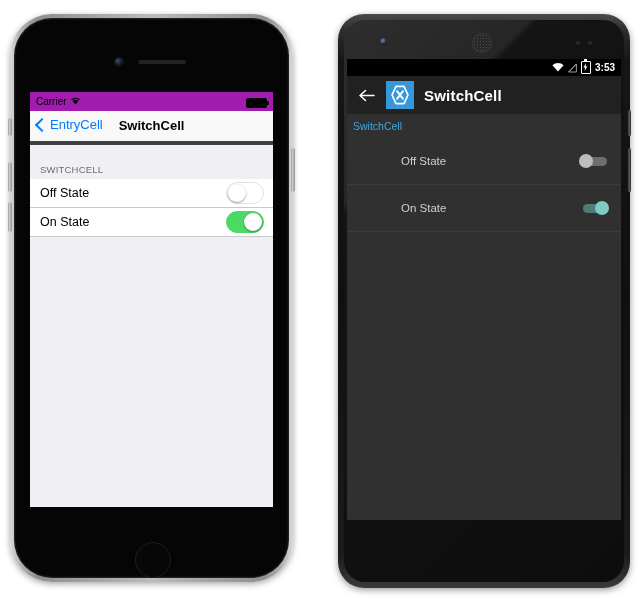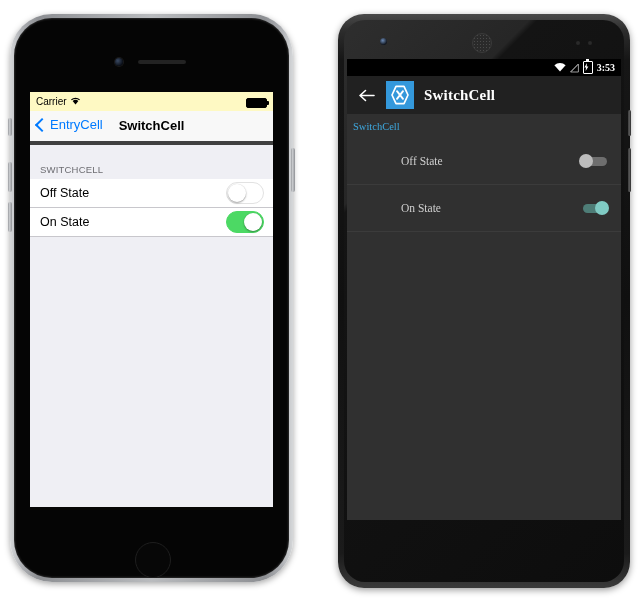--- a/index.html
+++ b/index.html
@@ -20,21 +20,21 @@
   .ip-speaker{position:absolute;left:128px;top:46px;width:48px;height:4px;border-radius:3px;background:#232323;}
   .ip-home{position:absolute;left:125px;top:528px;width:34px;height:34px;border-radius:50%;border:1px solid #1e1e1e;
      background:#070707;}
   .ip-btn{position:absolute;background:linear-gradient(90deg,#9a9ca0,#c9cbce 40%,#8e9094);border-radius:2px;}
   .ip-silent{left:-2px;top:104px;width:4px;height:18px;}
   .ip-volup{left:-2px;top:148px;width:4px;height:30px;}
   .ip-voldn{left:-2px;top:188px;width:4px;height:30px;}
   .ip-power{left:281px;top:134px;width:4px;height:44px;}
 
   
-  .ios-status{height:19px;background:#fef9c3;position:relative;font-size:10px;color:#000;padding-left:42px;}
+  .ios-status{height:19px;background:#a21caf;position:relative;font-size:10px;color:#000;padding-left:42px;}
   .ios-carrier{position:absolute;left:6px;top:4px;display:flex;align-items:center;gap:3px;}
   .ios-time{position:absolute;left:0;right:0;top:4px;text-align:center;font-weight:bold;font-size:10px;}
   .ios-batt{position:absolute;right:6px;top:6px;width:19px;height:8px;border:1px solid #000;border-radius:2px;background:#000;}
   .ios-batt:after{content:"";position:absolute;right:-3px;top:2px;width:2px;height:4px;background:#000;border-radius:0 1px 1px 0;}
 
   
   .ios-nav{height:30px;background:#f8f8f8;border-bottom:4px solid #404040;position:relative;}
   .ios-back{position:absolute;left:5px;top:6px;display:flex;align-items:center;color:#007aff;font-size:13px;cursor:pointer;}
   .ios-chev{display:inline-block;width:8px;height:8px;border-left:2px solid #007aff;border-bottom:2px solid #007aff;
      transform:rotate(45deg);margin-right:3px;margin-left:2px;}
@@ -49,21 +49,21 @@
 
   .sw-ios{width:38px;height:22px;border-radius:11px;position:relative;flex:0 0 auto;box-sizing:border-box;}
   .sw-ios.off{background:#fff;border:1px solid #e2e2e2;}
   .sw-ios.on{background:#4cd964;border:1px solid #4cd964;}
   .sw-ios .knob{position:absolute;top:1px;width:18px;height:18px;border-radius:50%;background:#fff;
      box-shadow:0 1px 2px rgba(0,0,0,.35),0 0 0 .5px rgba(0,0,0,.06);}
   .sw-ios.off .knob{left:1px;}
   .sw-ios.on .knob{left:17px;}
 
   
-  .android{position:absolute;left:338px;top:14px;width:292px;height:574px;font-family:Liberation Serif, serif;}
+  .android{position:absolute;left:338px;top:14px;width:292px;height:574px;}
   .an-outer{position:absolute;left:0;top:0;width:292px;height:574px;border-radius:26px;
     background:linear-gradient(180deg,#4a4a4a 0%,#2c2c2c 3%,#161616 8%,#101010 50%,#1b1b1b 94%,#3a3a3a 100%);
     box-shadow:0 2px 7px rgba(0,0,0,.4);}
   .an-glass{position:absolute;left:6px;top:6px;width:280px;height:562px;border-radius:21px;
     background:linear-gradient(135deg,#2e2e2e 0%,#262626 22%,#141414 23%,#0d0d0d 100%);}
   .an-screen{position:absolute;left:9px;top:45px;width:274px;height:461px;background:#303030;overflow:hidden;}
   .an-cam{position:absolute;left:42px;top:24px;width:7px;height:7px;border-radius:50%;
      background:radial-gradient(circle at 40% 35%,#6d8bb5,#11161f 70%);}
   .an-grille{position:absolute;left:134px;top:19px;width:18px;height:18px;border-radius:50%;
      background:#2a2a2a;border:1px solid #3a3a3a;

